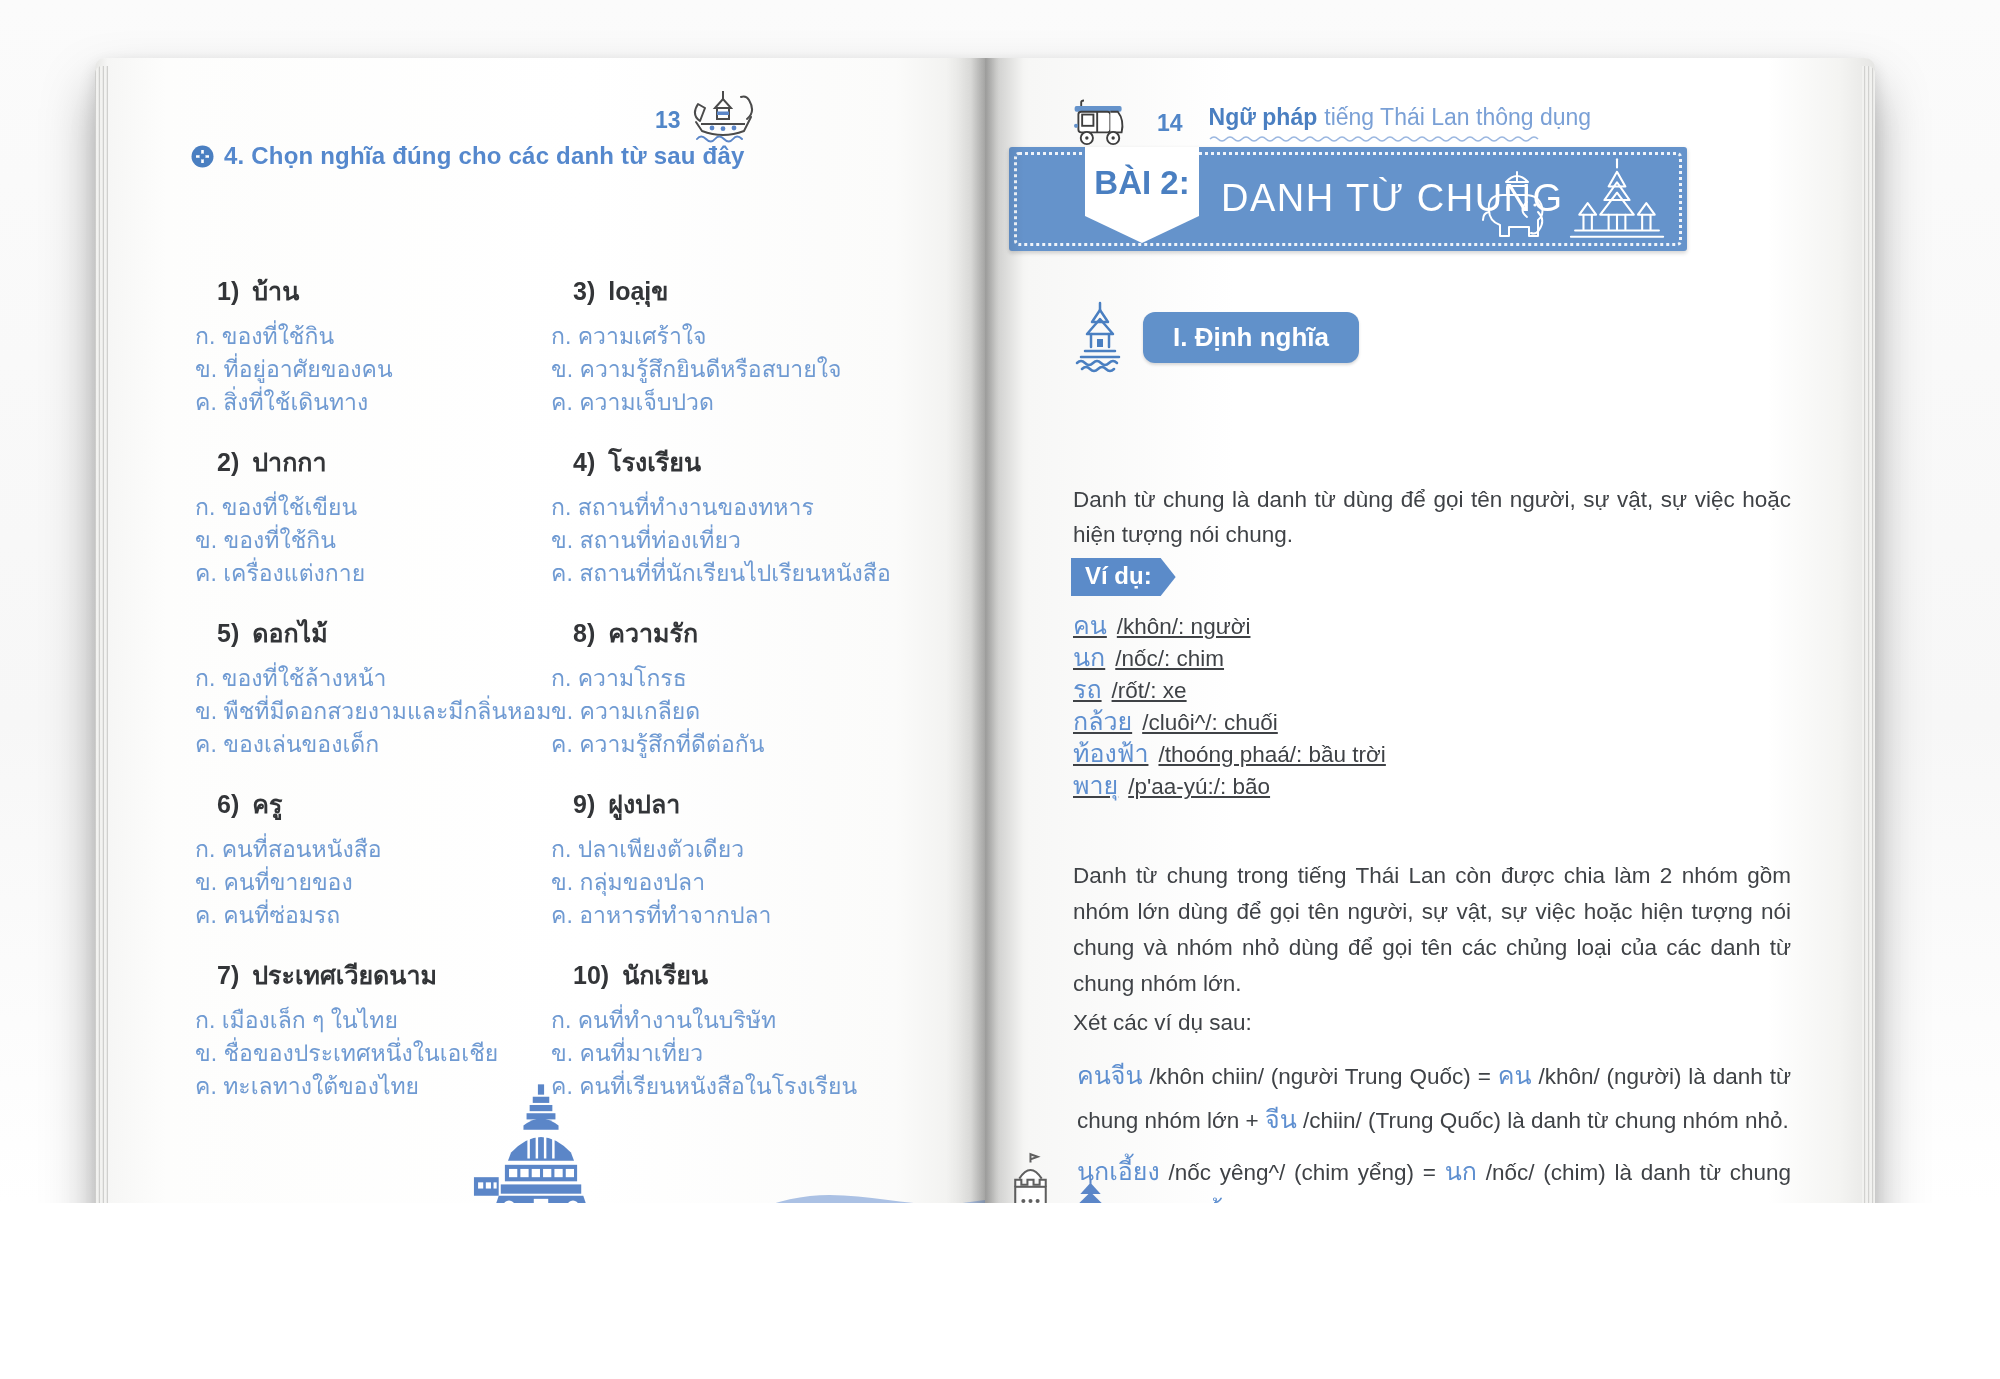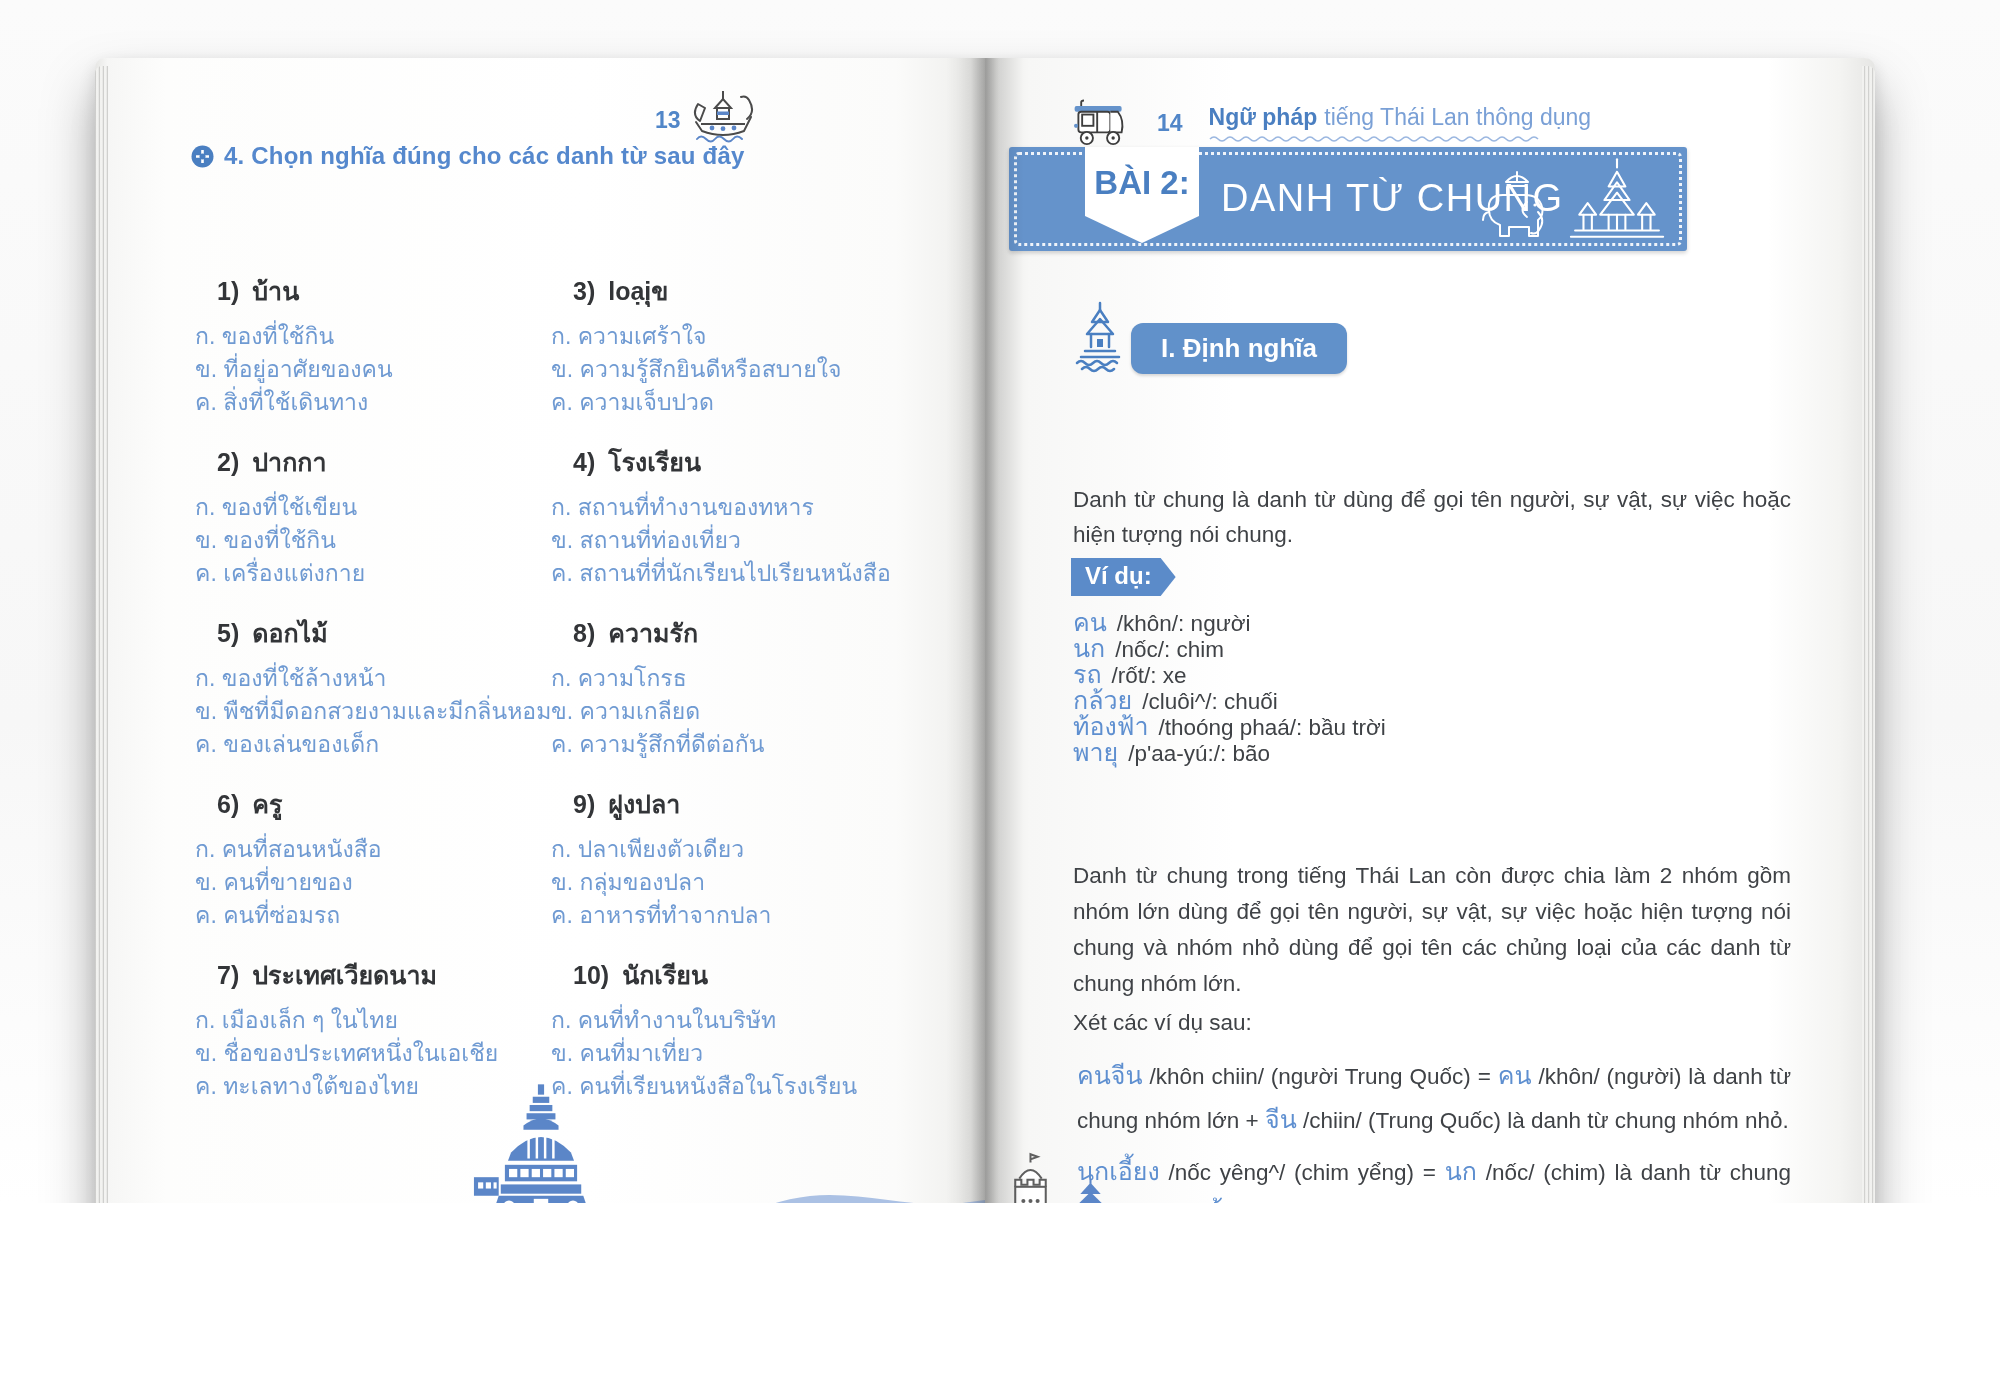--- a/index.html
+++ b/index.html
@@ -71,34 +71,34 @@
   .ribbon{
     position:absolute; left:76px; top:0; width:114px; height:96px; background:#ffffff;
     clip-path:polygon(0 0,100% 0,100% 72%,50% 100%,0 72%);
     display:flex; justify-content:center; padding-top:17px; z-index:2;
   }
   .ribbon span{ color:#4a7fc1; font-weight:bold; font-size:33px; }
   .banner-title{ position:absolute; left:212px; top:30px; color:#ffffff; font-size:38px; font-weight:500; letter-spacing:1.5px; white-space:nowrap; }
   .banner-elephant{ position:absolute; right:132px; bottom:9px; }
   .banner-temple{ position:absolute; right:16px; bottom:8px; }
 
-  .rp-def-row{ position:absolute; top:242px; left:84px; display:flex; align-items:flex-end; gap:0; z-index:3;}
+  .rp-def-row{ position:absolute; top:242px; left:84px; display:flex; align-items:center; gap:12px; z-index:3;}
   .pill{
     background:#6191ca; color:#fff; font-weight:bold; font-size:26px;
     padding:10px 30px; border-radius:12px; box-shadow:0 2px 3px rgba(0,0,0,.15);
   }
   .rp-body{ color:#3f4246; font-size:22.5px; }
   .rp-p1{ position:absolute; top:424px; left:88px; width:718px; line-height:35px; text-align:justify; }
   .flag{
     position:absolute; top:500px; left:86px; background:#5b8bc9; color:#fff; font-weight:bold; font-size:24px;
     padding:4px 24px 6px 14px;
     clip-path:polygon(0 0,calc(100% - 15px) 0,100% 50%,calc(100% - 15px) 100%,0 100%);
   }
   .rp-examples{ position:absolute; top:552px; left:88px; }
-  .rp-ex-line{ line-height:25px; font-size:22.5px; color:#3f4246; white-space:nowrap; }
+  .rp-ex-line{ line-height:31px; font-size:22.5px; color:#3f4246; white-space:nowrap;text-decoration:underline; }
   .thai{ color:#5e8fd0; font-size:25px; }
   .rp-ex-line .thai{ margin-right:10px; }
   .rp-p2{ position:absolute; top:800px; left:88px; width:718px; line-height:36px; text-align:justify; }
   .rp-p3{ position:absolute; top:952px; left:88px; }
   .compound{ position:absolute; left:92px; width:714px; line-height:43px; text-align:justify; font-size:22.5px; color:#3f4246; }
   .compound-1{ top:996px; }
   .compound-2{ top:1092px; }
   .rp-temple-art{ position:absolute; left:16px; bottom:88px; z-index:3; }
 
   svg{ display:block; }

